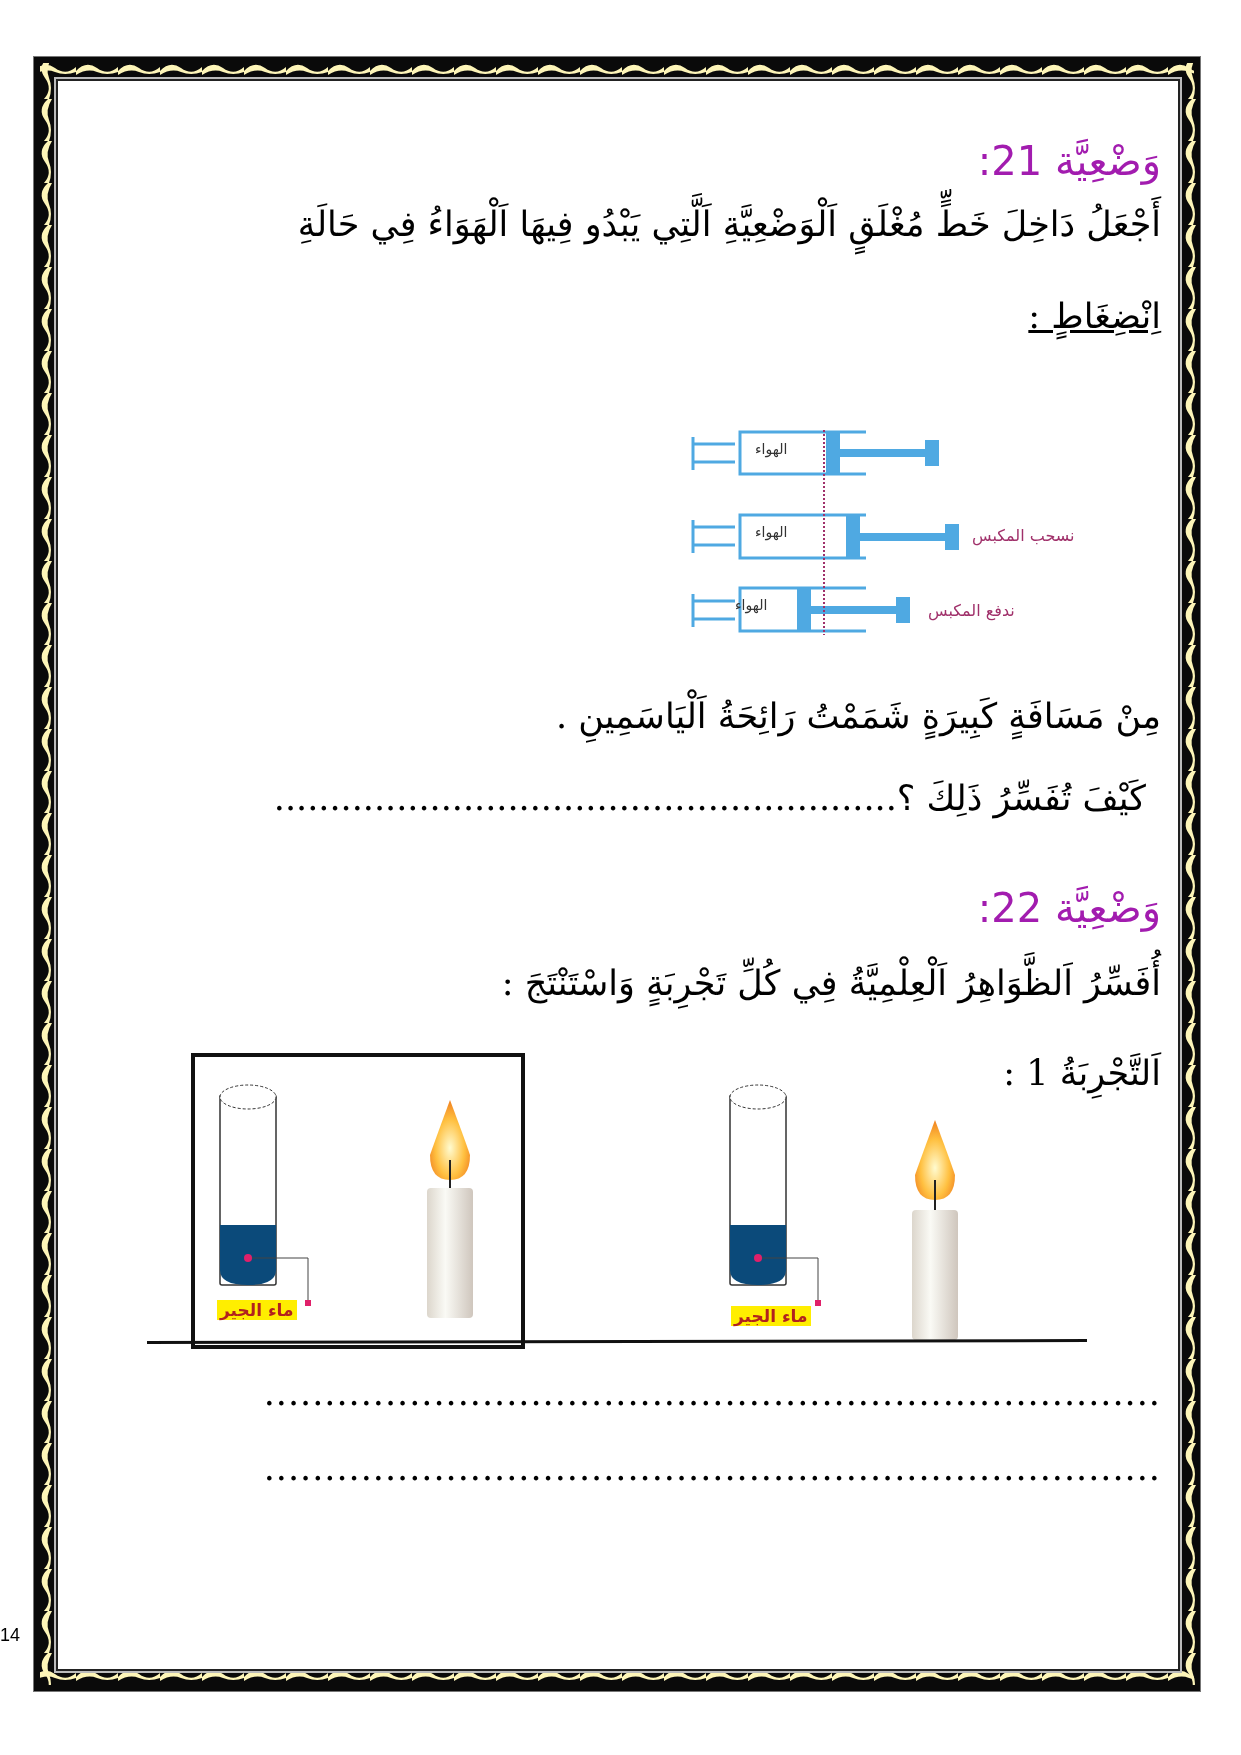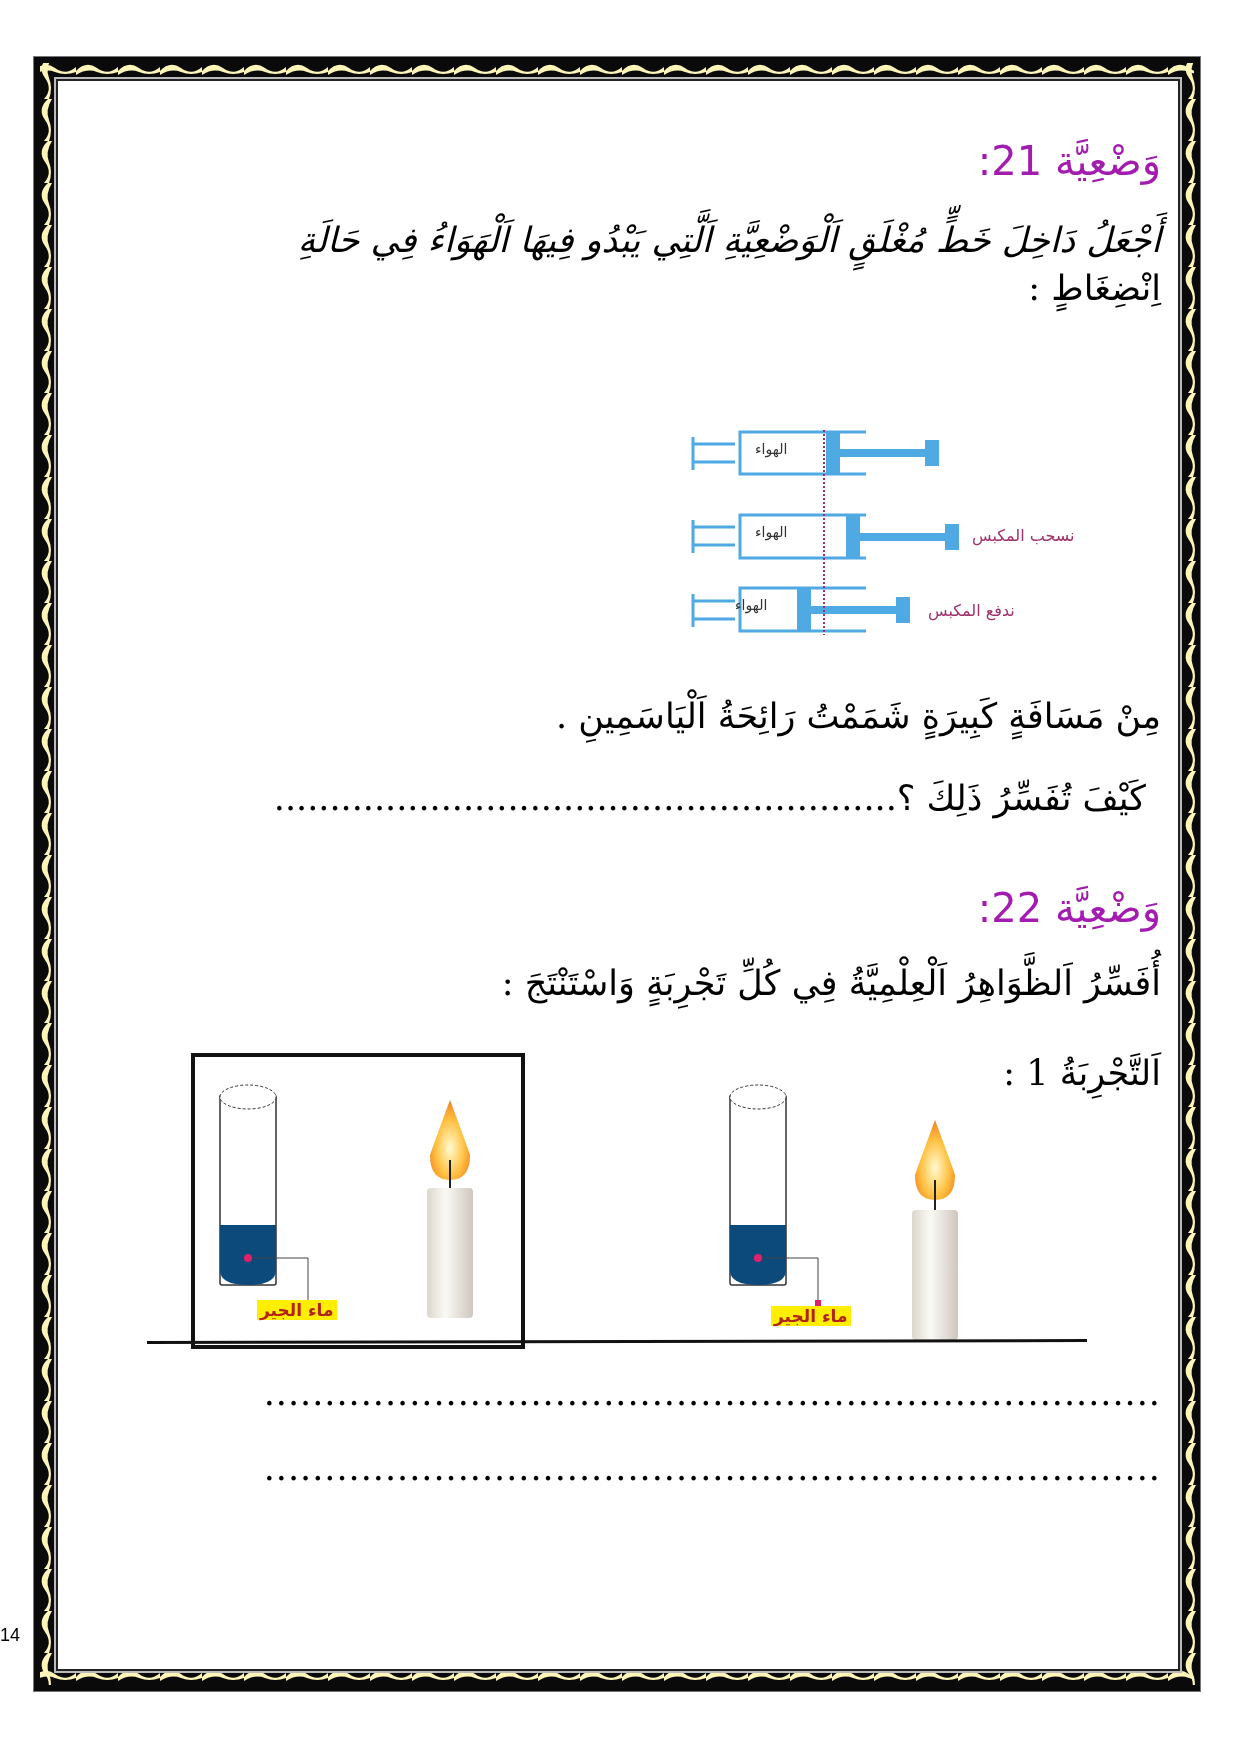--- a/index.html
+++ b/index.html
@@ -7,21 +7,21 @@
   .frame-outer{position:absolute;left:33px;top:56px;width:1166px;height:1634px;background:#0a0a0a;border:1px solid #777;}
   .wave-svg{position:absolute;left:0;top:0;width:100%;height:100%;}
   .frame-inner{position:absolute;left:56px;top:79px;width:1120px;height:1588px;background:#fff;border:2px solid #222;box-shadow:0 0 0 2px #bbb;}
   .rtl{direction:rtl;text-align:right;position:absolute;right:80px;}
   .heading{color:#a21caf;font-size:40px;font-family:"DejaVu Sans",sans-serif;}
   .body-text{color:#000;font-size:35px;font-family:"DejaVu Serif",serif;line-height:1.6;}
   .dots{letter-spacing:1px;}
   .page-num{position:absolute;left:0;right:0;top:1625px;font-size:18px;font-family:"Liberation Sans",sans-serif;}
   .syr{position:absolute;}
   .pink-label{position:absolute;color:#a0306a;font-size:16px;font-family:"DejaVu Sans",sans-serif;direction:rtl;}
-  .lime{position:absolute;background:#ffee00;color:#b2221e;font-weight:bold;font-size:17px;padding:0 3px;direction:rtl;font-family:"DejaVu Sans",sans-serif;margin-left:40px;}
+  .lime{position:absolute;background:#ffee00;color:#b2221e;font-weight:bold;font-size:17px;padding:0 3px;direction:rtl;font-family:"DejaVu Sans",sans-serif;}
   .baseline{position:absolute;height:3px;background:#111;}
   .boxed{position:absolute;border:4px solid #111;}
 </style>
 </head>
 <body>
 
 <div class="frame-outer">
   <svg class="wave-svg" viewBox="0 0 1166 1634" preserveAspectRatio="none">
     <defs>
       <pattern id="wh" width="42" height="22" patternUnits="userSpaceOnUse">
@@ -33,22 +33,22 @@
     </defs>
     <rect x="6" y="4" width="1154" height="18" fill="url(#wh)"></rect>
     <rect x="6" y="1612" width="1154" height="18" fill="url(#wh)"></rect>
     <rect x="4" y="6" width="18" height="1622" fill="url(#wv)"></rect>
     <rect x="1144" y="6" width="18" height="1622" fill="url(#wv)"></rect>
   </svg>
 </div>
 <div class="frame-inner"></div>
 
 <div class="rtl heading" style="top:138px;">وَضْعِيَّة 21:</div>
-<div class="rtl body-text" style="top:212px;font-style:italic;">أَجْعَلُ دَاخِلَ خَطٍّ مُغْلَقٍ اَلْوَضْعِيَّةِ اَلَّتِي يَبْدُو فِيهَا اَلْهَوَاءُ فِي حَالَةِ</div>
-<div class="rtl body-text" style="top:260px;">اِنْضِغَاطٍ :</div>
+<div class="rtl body-text" style="top:196px;">أَجْعَلُ دَاخِلَ خَطٍّ مُغْلَقٍ اَلْوَضْعِيَّةِ اَلَّتِي يَبْدُو فِيهَا اَلْهَوَاءُ فِي حَالَةِ</div>
+<div class="rtl body-text" style="top:288px;text-decoration:underline;">اِنْضِغَاطٍ :</div>
 
 <svg class="syr" style="left:680px;top:420px;" width="300" height="220">
   <g stroke="#4fa9e2" fill="none" stroke-width="3">
 
     <line x1="13" y1="17" x2="13" y2="50"></line>
       <line x1="13" y1="24" x2="55" y2="24"></line>
       <line x1="13" y1="42" x2="55" y2="42"></line>
     <path d="M106 12 L60 12 L60 54 L106 54"></path>
       <path d="M106 12 L186 12 M106 54 L186 54"></path>
   </g>

